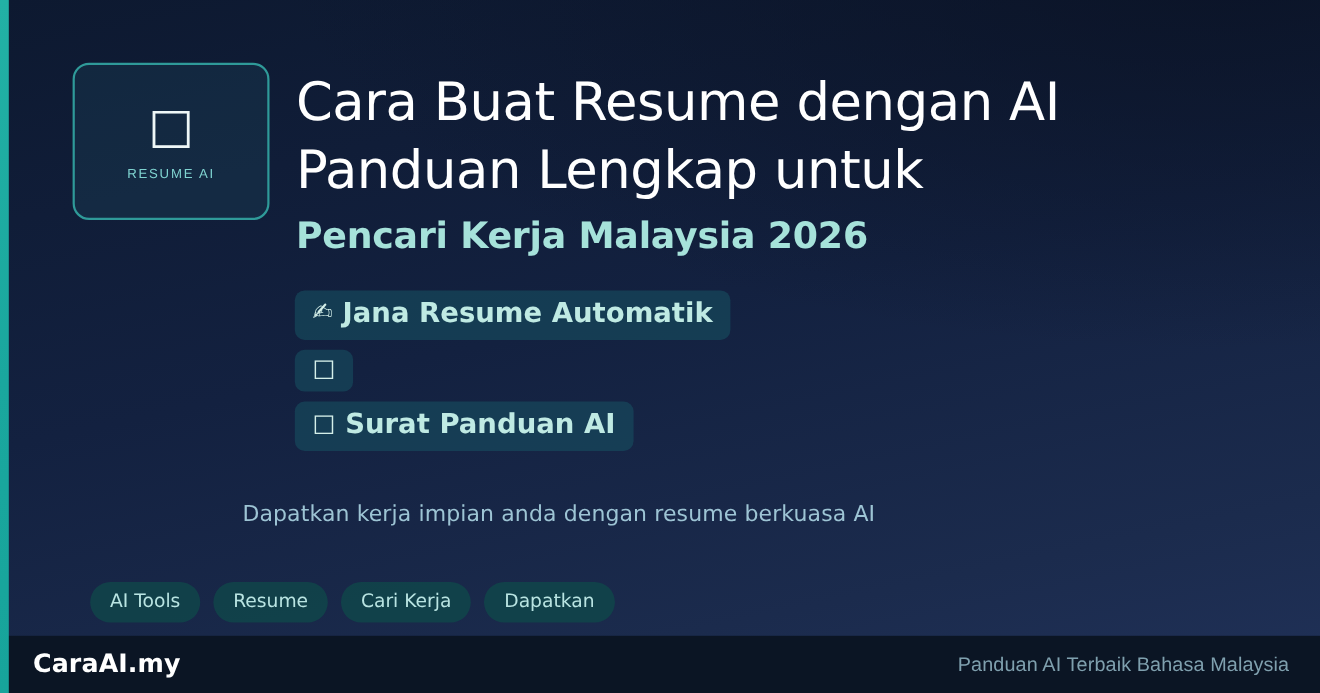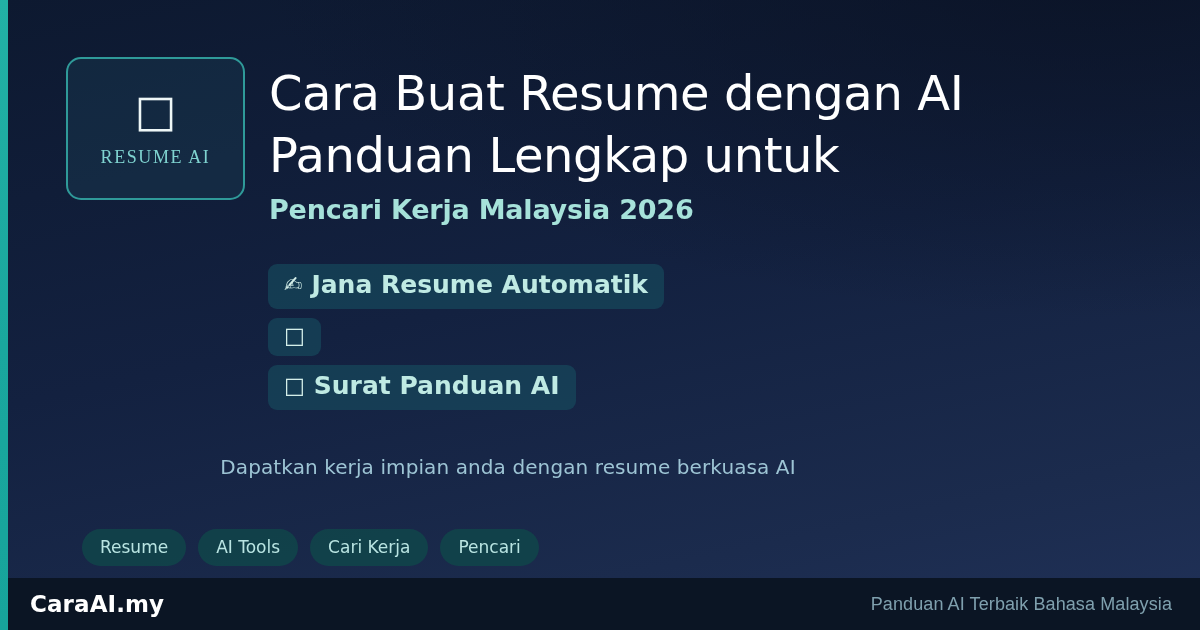--- a/index.html
+++ b/index.html
@@ -68,24 +68,24 @@
     justify-content:center;
     gap:14px;
   }
   .logo-glyph {
     font-size:44px;
     line-height:1;
     color:#eef7f7;
     font-family:"DejaVu Sans", sans-serif;
   }
   .logo-label {
-    font-size:18px;
+    font-size:12px;
     letter-spacing:1.6px;
     color:#7fd3d0;
-    font-family:Liberation Serif, serif;
+    font-family:Liberation Sans, sans-serif;
   }
 
   
   .headline {
     position:absolute;
     left:269px;
     top:62px;
     width:880px;
   }
   .title {
@@ -93,21 +93,21 @@
     font-weight:normal;
     font-size:48px;
     line-height:1.3;
     color:#ffffff;
     letter-spacing:-0.4px;
   }
   .subtitle {
     margin-top:6px;
     font-family:"DejaVu Sans", sans-serif;
     font-weight:bold;
-    font-size:27px;
+    font-size:33px;
     line-height:1.25;
     color:#a6e2da;
     letter-spacing:-0.2px;
   }
 
   
   .features {
     position:absolute;
     left:268px;
     top:264px;
@@ -226,24 +226,24 @@
       </div>
       <div class="feature">
         <span class="feature-icon">□</span>
         <span>Surat Panduan AI</span>
       </div>
     </div>
 
     <div class="description">Dapatkan kerja impian anda dengan resume berkuasa AI</div>
 
     <div class="tags">
+      <div class="tag">AI Tools</div>
       <div class="tag">Resume</div>
-      <div class="tag">AI Tools</div>
       <div class="tag">Cari Kerja</div>
-      <div class="tag">Pencari</div>
+      <div class="tag">Dapatkan</div>
     </div>
 
   </div>
 
   <div class="footer">
     <div class="footer-brand">CaraAI.my</div>
     <div class="footer-tagline">Panduan AI Terbaik Bahasa Malaysia</div>
   </div>
 
 </div>

